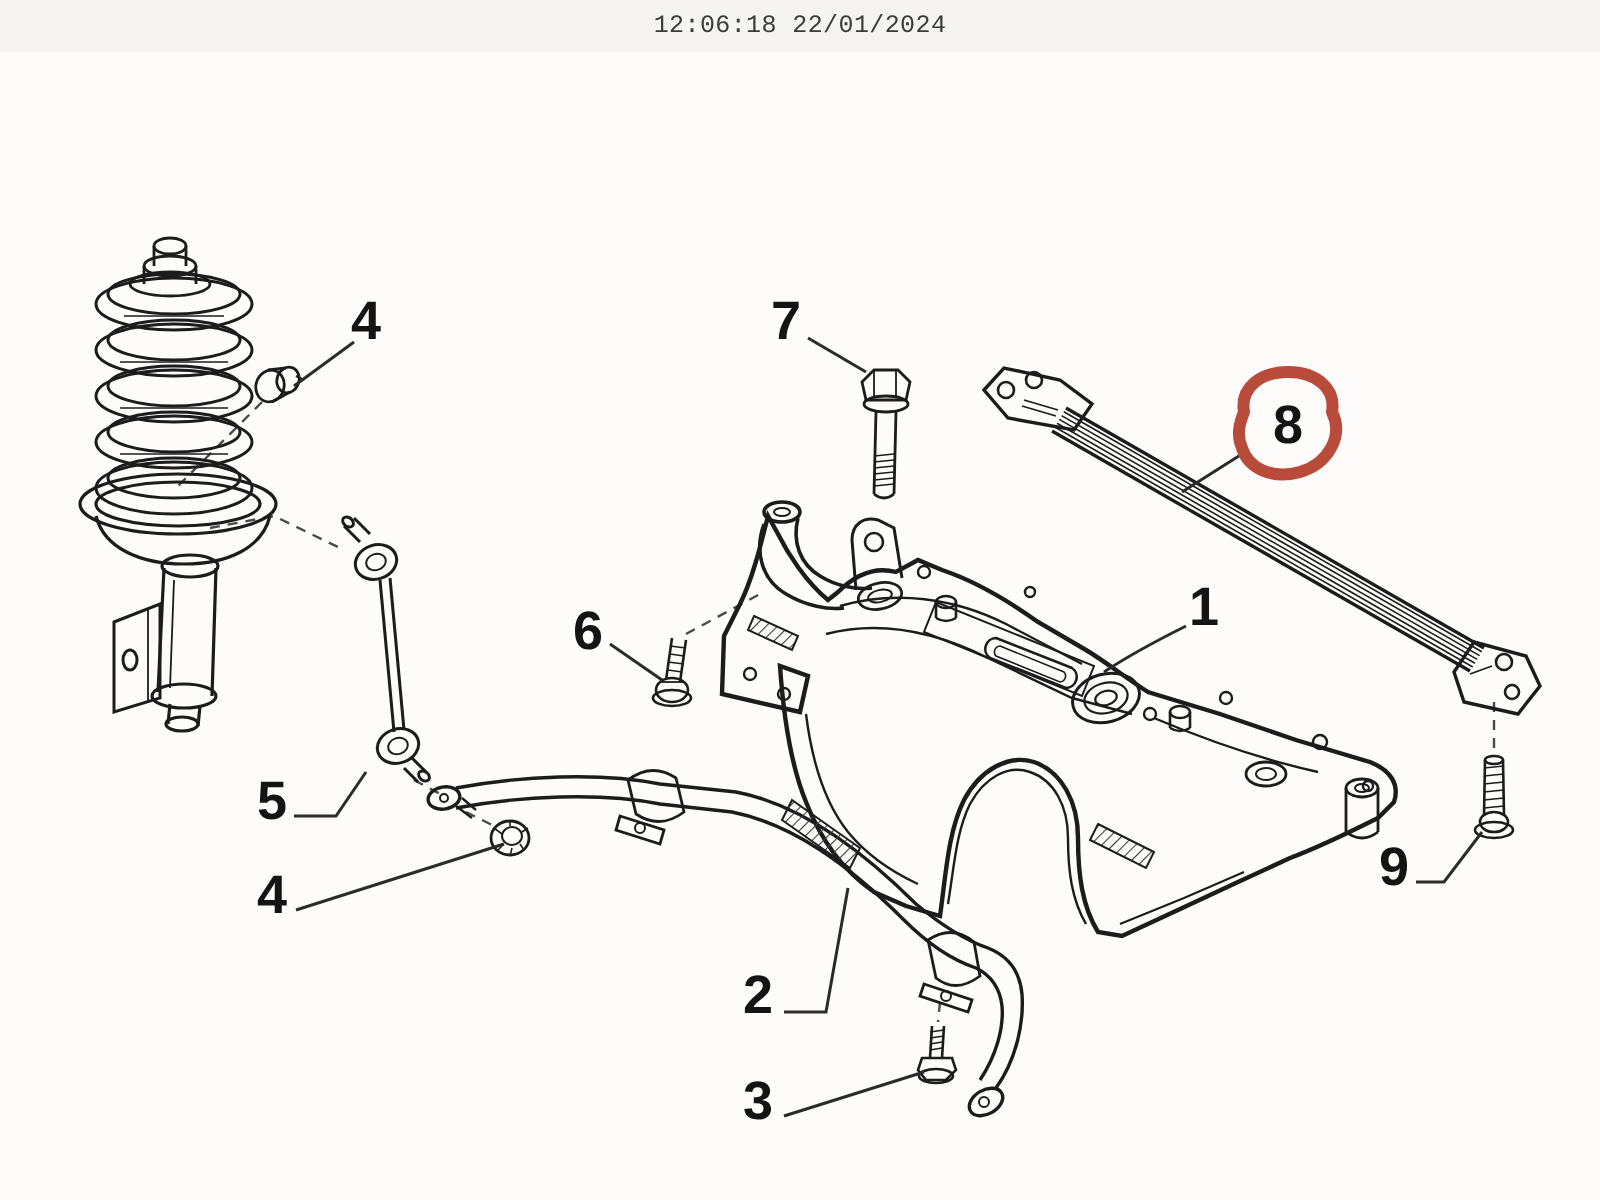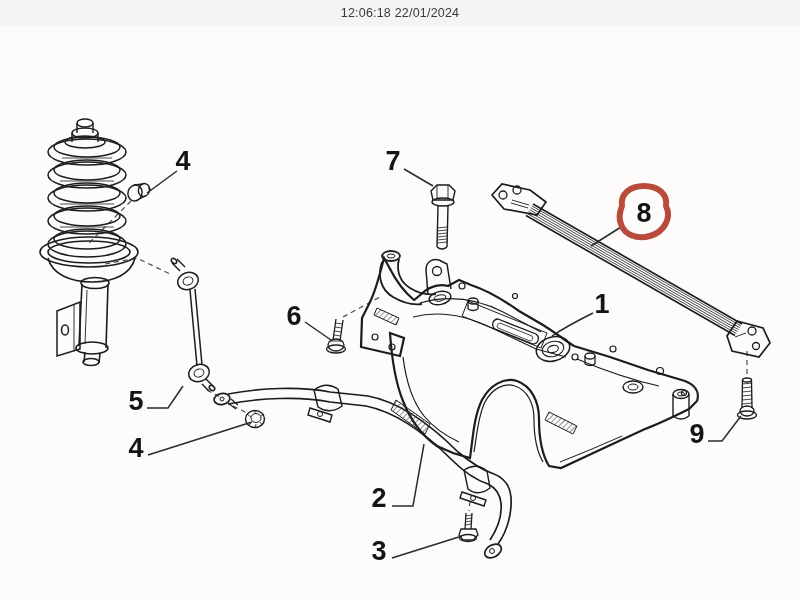--- a/index.html
+++ b/index.html
@@ -7,21 +7,21 @@
     width:800px;height:600px;position:relative;overflow:hidden;
     background:#fdfcfb;
     font-family:"Liberation Sans", sans-serif;
   }
   .topband{
     position:absolute;left:0;top:0;width:800px;height:26px;
     background:#f5f4f2;
   }
   .timestamp{
     position:absolute;top:6px;left:50%;transform:translateX(-50%);
-    font-size:12.5px;color:#3a3a3a;letter-spacing:.2px;white-space:nowrap;
+    font-size:12.5px;color:#3a3a3a;letter-spacing:.2px;white-space:nowrap;font-family:Liberation Mono, monospace;
   }
   svg.diagram{position:absolute;left:0;top:0;}
   .callout{
     position:absolute;transform:translate(-50%,-50%);
     font-size:27px;font-weight:700;color:#141414;line-height:1;
     user-select:none;white-space:nowrap;
   }
 </style>
 </head>
 <body>

